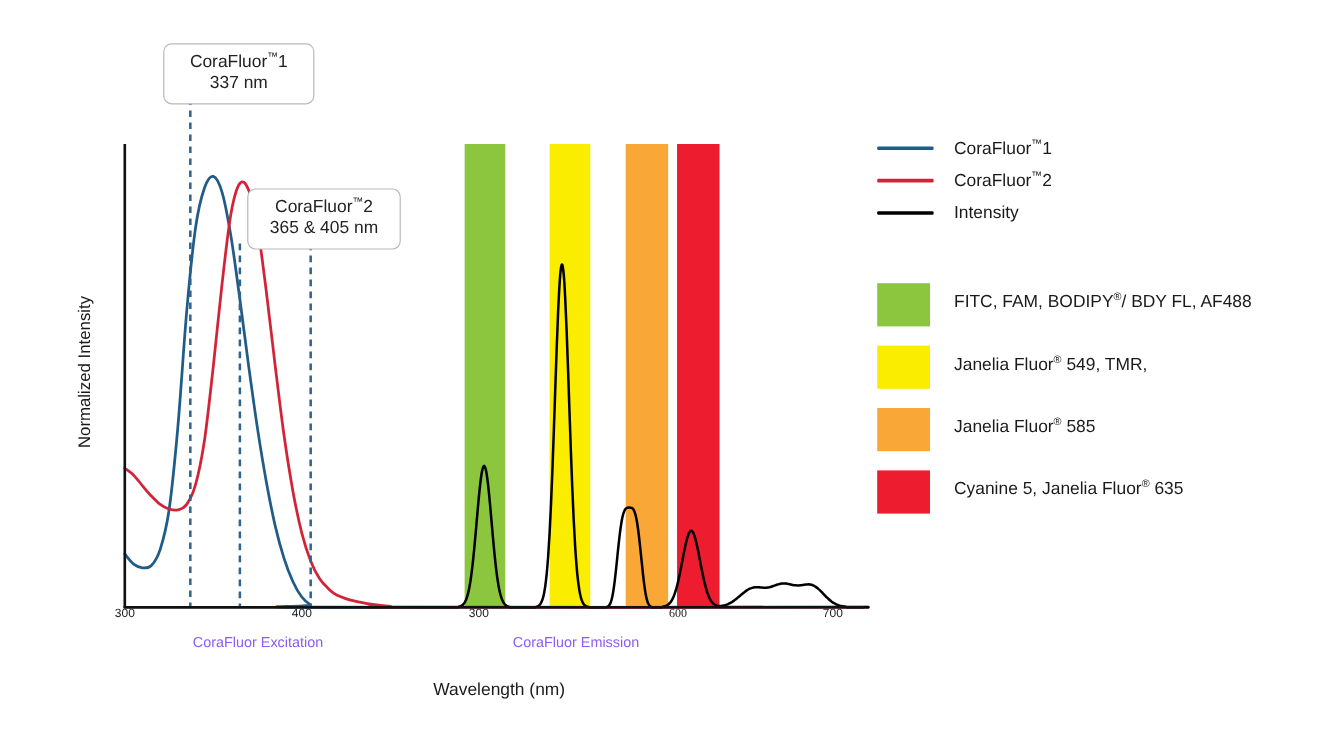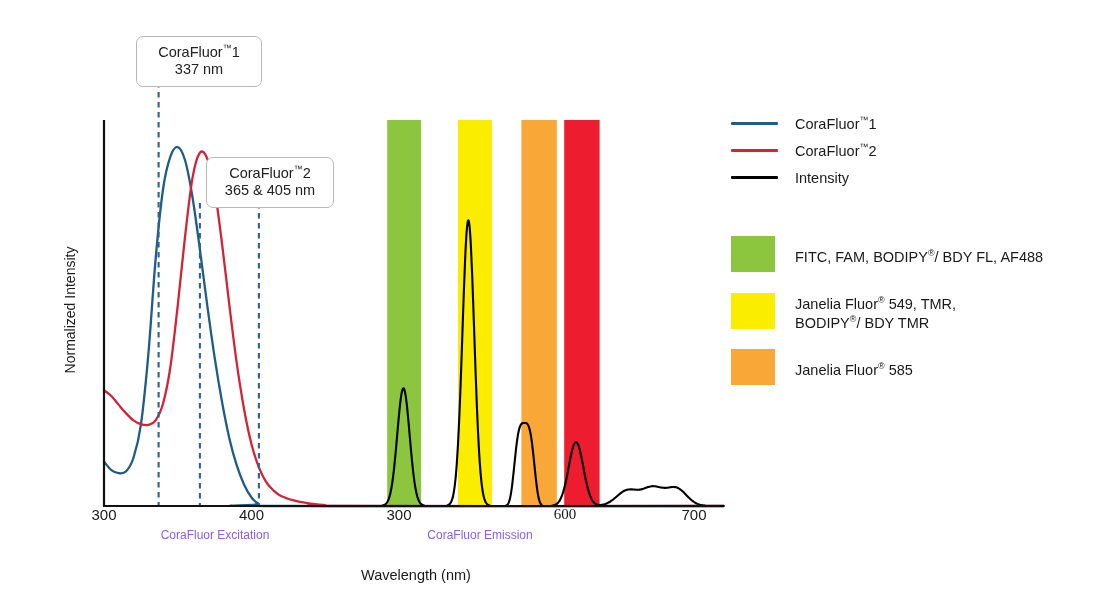--- a/index.html
+++ b/index.html
@@ -43,21 +43,21 @@
     font-size: 0.62em;
     vertical-align: super;
     line-height: 0;
   }
   #callout-cf1 { left: 136px; top: 36px; width: 126px; }
   #callout-cf2 { left: 206px; top: 157px; width: 128px; }
 
   
   .axis-tick {
     position: absolute;
-    font-size: 15px;
+    font-size: 10px;
     color: #1a1a1a;
     transform: translateX(-50%);
     white-space: nowrap;
   }
   .axis-sublabel {
     position: absolute;
     font-size: 12px;
     color: #8b5cf6;
     transform: translateX(-50%);
     white-space: nowrap;
@@ -123,21 +123,21 @@
   }
 
   #dyes-list {
     position: absolute;
     left: 731px;
     top: 236px;
     width: 375px;
   }
   .dye-row {
     display: flex;
-    align-items: center;
+    align-items: flex-start;
     margin-bottom: 16px;
     min-height: 36px;
   }
   .dye-swatch {
     width: 44px;
     height: 36px;
     flex: 0 0 44px;
     margin-right: 20px;
   }
   .dye-label {
@@ -215,24 +215,29 @@
       <div class="dye-row">
         <span class="dye-swatch" style="background: rgb(140, 198, 62);"></span>
         <span class="dye-label">
           <div><span>FITC, FAM, BODIPY</span><sup>®</sup><span>/ BDY FL, AF488</span></div>
         </span>
       </div>
       <div class="dye-row">
         <span class="dye-swatch" style="background: rgb(251, 237, 0);"></span>
         <span class="dye-label">
           <div><span>Janelia Fluor</span><sup>®</sup><span> 549, TMR,</span></div>
-          <div><span>BODIPY</span><sup>®</sup><span>/ BDY TMR</span></div>
         </span>
       </div>
       <div class="dye-row">
         <span class="dye-swatch" style="background: rgb(249, 168, 56);"></span>
         <span class="dye-label">
           <div><span>Janelia Fluor</span><sup>®</sup><span> 585</span></div>
         </span>
       </div>
+      <div class="dye-row">
+        <span class="dye-swatch" style="background: rgb(237, 28, 46);"></span>
+        <span class="dye-label">
+          <div><span>Cyanine 5, Janelia Fluor</span><sup>®</sup><span> 635</span></div>
+        </span>
+      </div>
     </div>
 
 </div>
 
 </body></html>

